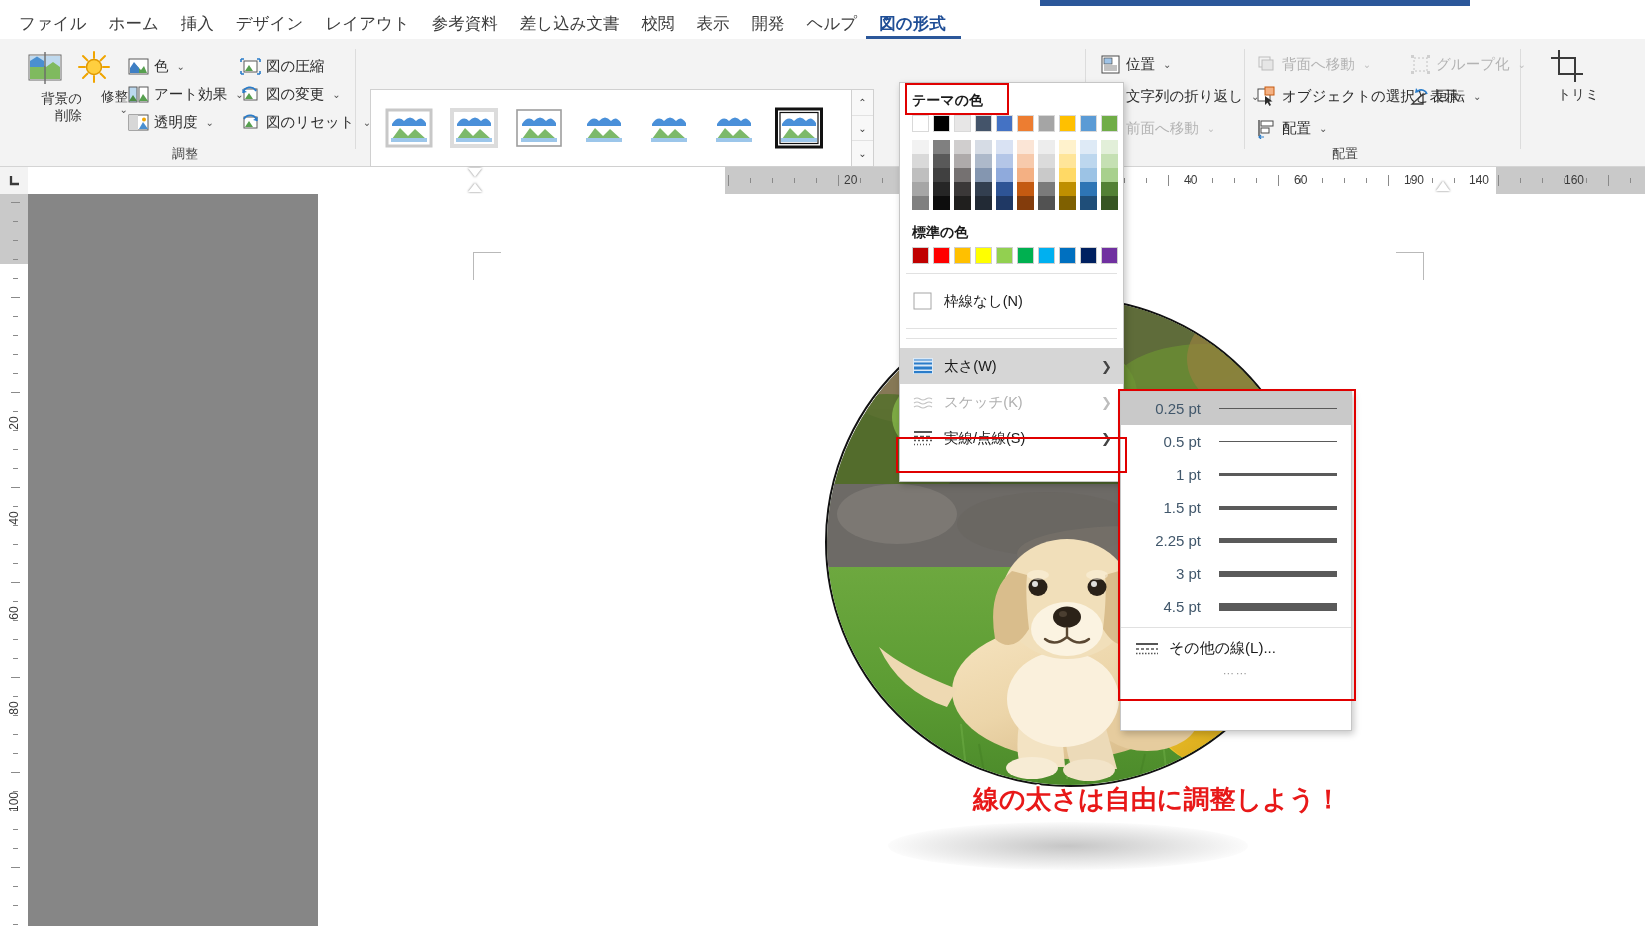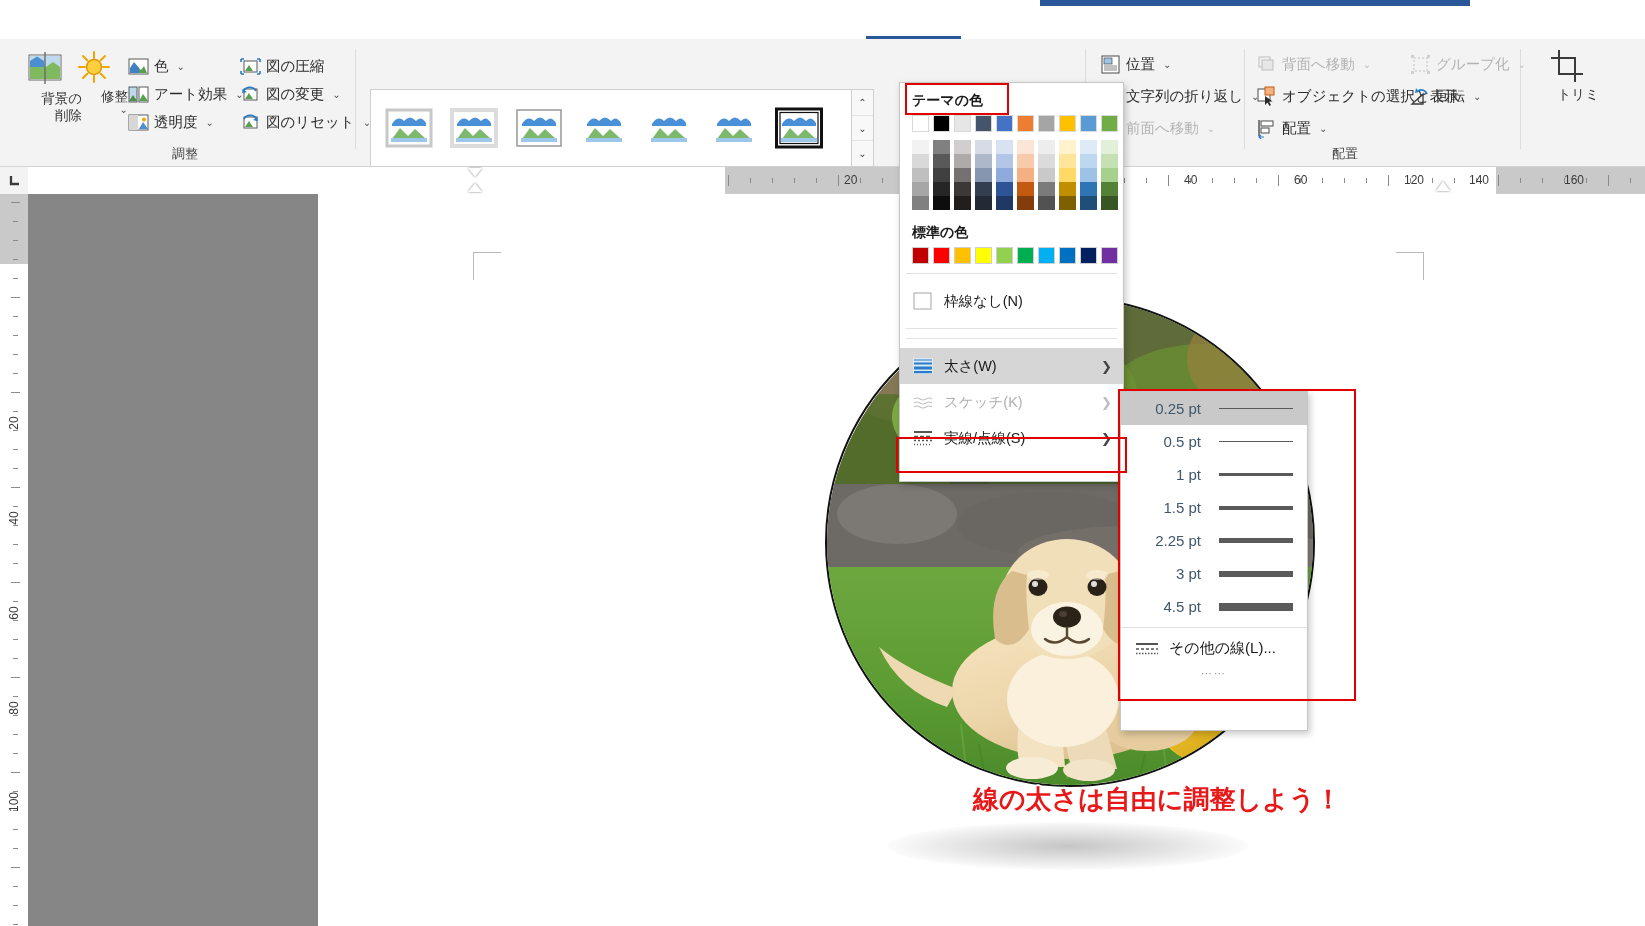--- a/index.html
+++ b/index.html
@@ -99,21 +99,21 @@
     font-size:14.5px; color:#1a1a1a; position:relative; cursor:default;
   }
   .mi.dim{ color:#b0b0b0; }
   .mi .mi-ic{ width:22px; height:18px; margin-right:10px; flex:none; position:relative; }
   .mi .arrow{ position:absolute; right:11px; font-size:13px; color:#444; }
   .mi.dim .arrow{ color:#bdbdbd; }
   .mi.sel{ background:#d6d6d6; }
 
   
   .submenu{
-    position:absolute; left:1120px; top:391px; width:188px; height:340px;
+    position:absolute; left:1120px; top:391px; width:232px; height:340px;
     background:#ffffff; border:1px solid #c6c6c6;
     box-shadow:2px 3px 7px rgba(0,0,0,.22); z-index:45;
   }
   .wi{
     display:flex; align-items:center; height:33px; padding:0 14px 0 8px;
     font-size:15px; color:#3a4a5a; cursor:default;
   }
   .wi.sel{ background:#c9c9c9; }
   .wi .wlbl{ width:72px; text-align:right; flex:none; color:#41576b; }
   .wi .wline{ flex:1; margin-left:18px; background:#5a5a5a; }
@@ -174,20 +174,34 @@
 </style>
 </head>
 <body>
 
 <div id="app">
 
   <div class="top-strip">
     <div class="blue"></div>
   </div>
 
+  <div class="tabbar" id="tabbar">
+      <div class="tab">ファイル</div>
+      <div class="tab">ホーム</div>
+      <div class="tab">挿入</div>
+      <div class="tab">デザイン</div>
+      <div class="tab">レイアウト</div>
+      <div class="tab">参考資料</div>
+      <div class="tab">差し込み文書</div>
+      <div class="tab">校閲</div>
+      <div class="tab">表示</div>
+      <div class="tab">開発</div>
+      <div class="tab">ヘルプ</div>
+      <div class="tab active">図の形式</div>
+    </div>
   <div class="tab-underline"></div>
 
   <div class="ribbon">
 
     <div class="grp-sep" style="left:355px;"></div>
     <div class="grp-sep" style="left:1085px;"></div>
     <div class="grp-sep" style="left:1244px;"></div>
     <div class="grp-sep" style="left:1520px;"></div>
 
     <div class="grp-label" style="left:140px; width:90px;">調整</div>
@@ -552,21 +566,21 @@
       <div class="tickmark" style="left: 1492px; top: 11px; width: 1px; height: 5px;"></div>
       <div class="tickmark" style="left: 1514px; top: 11px; width: 1px; height: 5px;"></div>
       <div class="tickmark" style="left: 1536px; top: 11px; width: 1px; height: 5px;"></div>
       <div class="tickmark" style="left: 1558px; top: 11px; width: 1px; height: 5px;"></div>
       <div class="tickmark" style="left: 1580px; top: 8px; width: 1px; height: 11px;"></div>
       <div class="tickmark" style="left: 1602px; top: 11px; width: 1px; height: 5px;"></div>
       <div class="rnum" style="left: 816px;">20</div>
       <div class="rnum" style="left: 1046px;">20</div>
       <div class="rnum" style="left: 1156px;">40</div>
       <div class="rnum" style="left: 1266px;">60</div>
-      <div class="rnum" style="left: 1376px;">120</div>
+      <div class="rnum" style="left: 1376px;">190</div>
       <div class="rnum" style="left: 1441px;">140</div>
       <div class="rnum" style="left: 1536px;">160</div>
       <div style="position: absolute; left: 440px; top: 1px; width: 0px; height: 0px; border-left: 7px solid transparent; border-right: 7px solid transparent; border-top: 9px solid rgb(255, 255, 255); filter: drop-shadow(rgb(119, 119, 119) 0px 0px 1px);"></div>
       <div style="position: absolute; left: 440px; top: 16px; width: 0px; height: 0px; border-left: 7px solid transparent; border-right: 7px solid transparent; border-bottom: 9px solid rgb(255, 255, 255); filter: drop-shadow(rgb(119, 119, 119) 0px 0px 1px);"></div>
       <div style="position: absolute; left: 1408px; top: 14px; width: 0px; height: 0px; border-left: 7px solid transparent; border-right: 7px solid transparent; border-bottom: 10px solid rgb(255, 255, 255); filter: drop-shadow(rgb(119, 119, 119) 0px 0px 1px);"></div>
     </div>
   <div class="vruler" id="vruler">
       <div class="white" style="top: 0px; height: 732px;"></div>
       <div class="grey" style="top: 0px; height: 70px;"></div>
       <div style="position: absolute; left: 11px; top: 8px; width: 9px; height: 1px; background: rgb(138, 138, 138);"></div>

